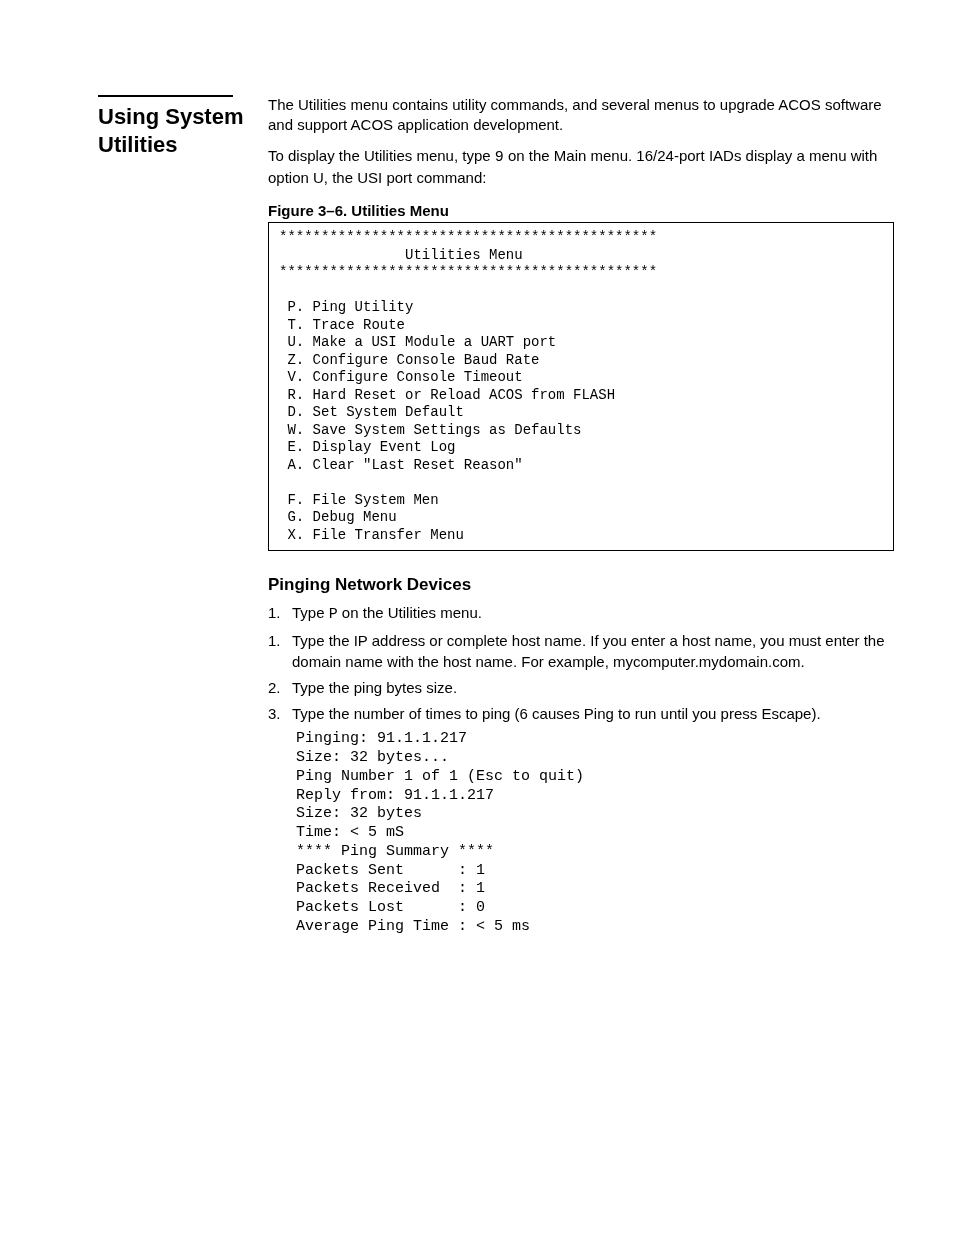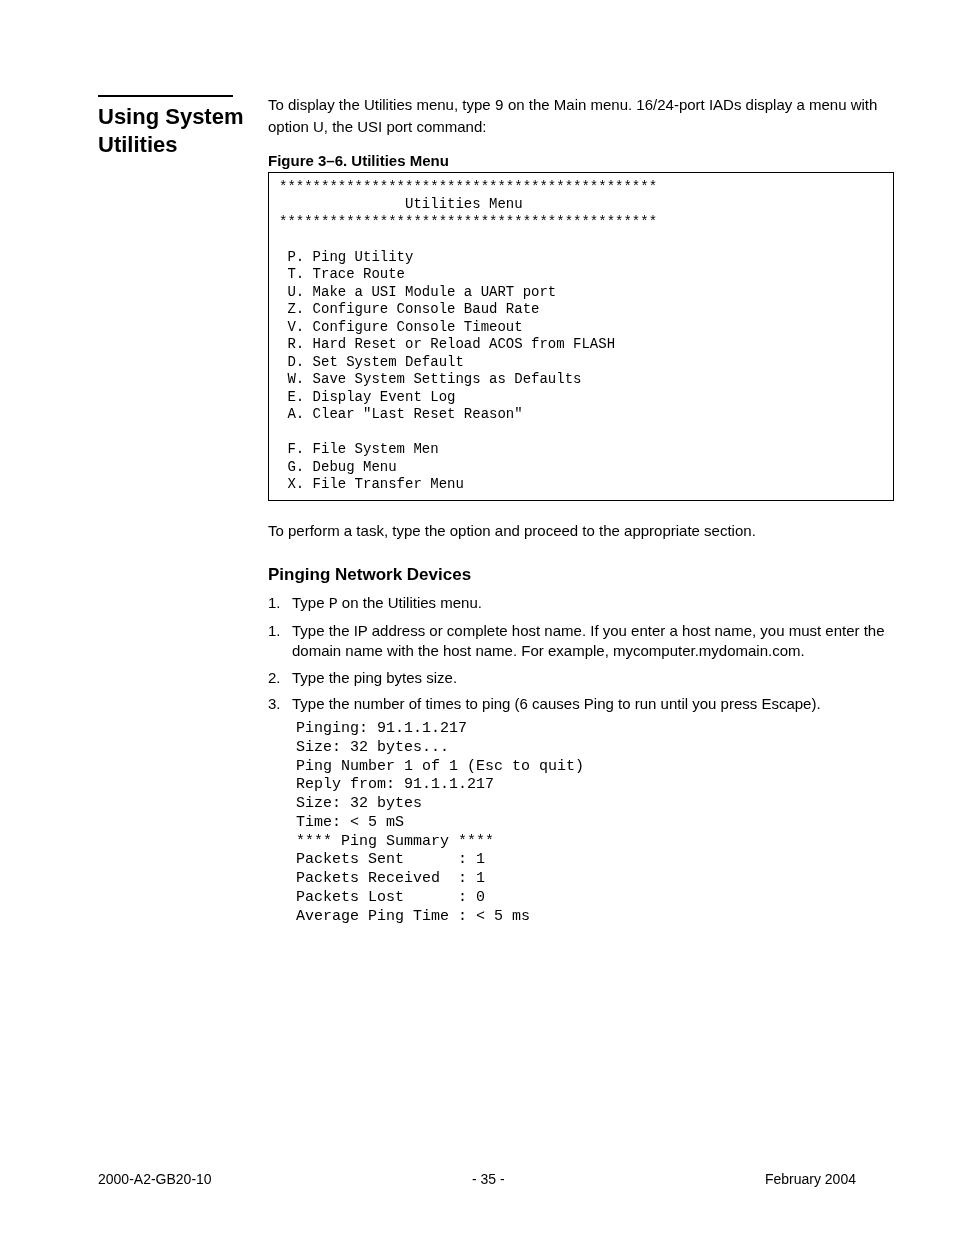--- a/index.html
+++ b/index.html
@@ -94,20 +94,21 @@
 
 <div class="page">
 
   <div class="content-row">
     <div class="side-heading">
       <div class="side-rule"></div>
       <div class="side-heading-text">Using System Utilities</div>
     </div>
 
     <div class="main-col">
+      <p>The Utilities menu contains utility commands, and several menus to upgrade ACOS software and support ACOS application development.</p>
       <p>
         <span>To display the Utilities menu, type </span><span class="mono-inline">9</span><span> on the Main menu. 16/24-port IADs display a menu with option U, the USI port command:</span>
       </p>
 
       <div class="fig-caption">Figure 3–6.  Utilities Menu</div>
       <div class="menu-box">*********************************************
                Utilities Menu
 *********************************************
 
  P. Ping Utility
@@ -118,21 +119,20 @@
  R. Hard Reset or Reload ACOS from FLASH
  D. Set System Default
  W. Save System Settings as Defaults
  E. Display Event Log
  A. Clear "Last Reset Reason"
 
  F. File System Men
  G. Debug Menu
  X. File Transfer Menu</div>
 
-      <p style="margin-top:20px">To perform a task, type the option and proceed to the appropriate section.</p>
 
       <div class="sub-heading">Pinging Network Devices</div>
 
 
       <div class="num-item">
         <div class="num">1.</div>
         <div>
           <span>Type </span><span class="mono-inline">P</span><span> on the Utilities menu.</span>
         </div>
       </div>
@@ -161,19 +161,14 @@
 Size: 32 bytes
 Time: &lt; 5 mS
 **** Ping Summary ****
 Packets Sent      : 1
 Packets Received  : 1
 Packets Lost      : 0
 Average Ping Time : &lt; 5 ms</div>
     </div>
   </div>
 
-  <div class="footer">
-    <span>2000-A2-GB20-10</span>
-    <span>- 35 -</span>
-    <span>February 2004</span>
-  </div>
 
 </div>
 
 </body></html>

